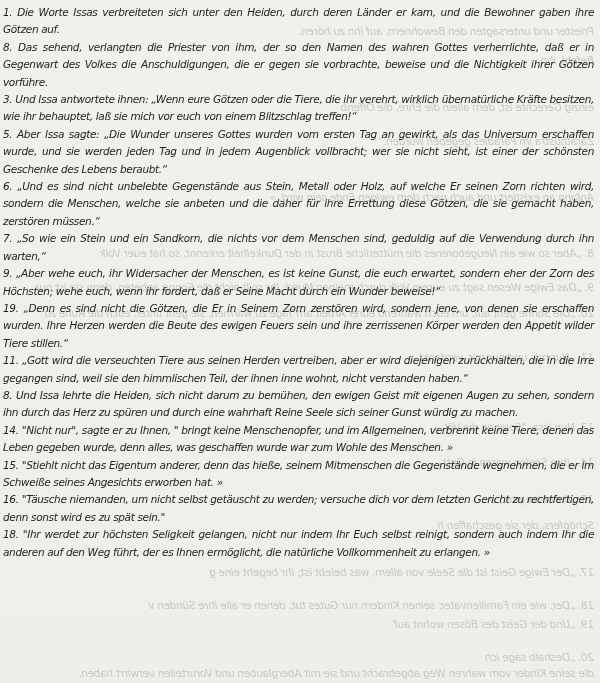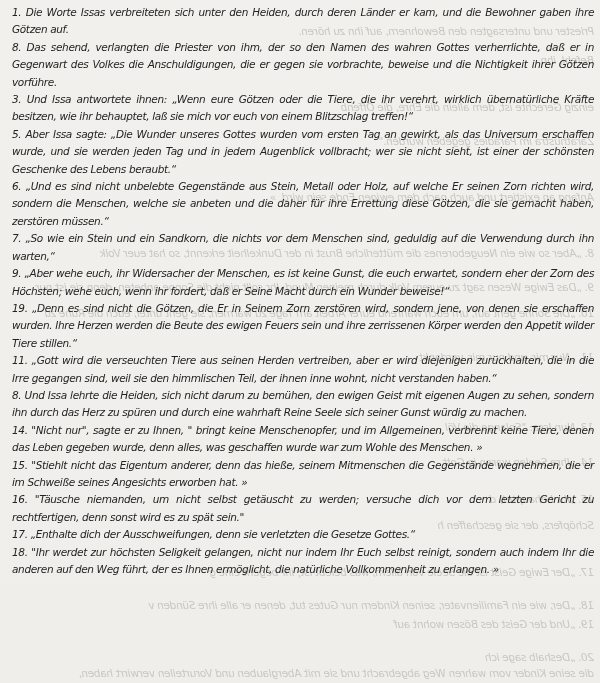--- a/index.html
+++ b/index.html
@@ -33,21 +33,21 @@
     color: var(--bleed, #c8c7c1);
     font-size: 10.5px;
     letter-spacing: -0.3px;
     white-space: nowrap;
     overflow: hidden;
     filter: blur(0.4px);
     line-height: 14px;
   }
   .text-layer {
     position: relative;
-    padding: 4px 6px 0 12px;
+    padding: 4px 6px 0 3px;
     color: var(--ink, #232323);
     font-size: 10.5px;
     line-height: 17.4px;
     letter-spacing: -0.35px;
     text-align: justify;
   }
   .para {
     margin: 0;
   }
 </style>
@@ -82,16 +82,15 @@
       <p class="para">5. Aber Issa sagte: „Die Wunder unseres Gottes wurden vom ersten Tag an gewirkt, als das Universum erschaffen wurde, und sie werden jeden Tag und in jedem Augenblick vollbracht; wer sie nicht sieht, ist einer der schönsten Geschenke des Lebens  beraubt.“</p>
       <p class="para">6. „Und es sind nicht unbelebte Gegenstände aus Stein, Metall oder Holz, auf welche Er seinen Zorn richten wird, sondern die Menschen, welche sie anbeten und die daher für ihre Errettung diese Götzen, die sie gemacht haben, zerstören müssen.“</p>
       <p class="para">7. „So wie ein Stein und ein Sandkorn, die nichts vor dem Menschen sind, geduldig auf die Verwendung durch ihn warten,“</p>
       <p class="para">9. „Aber wehe euch, ihr Widersacher der Menschen, es ist keine Gunst, die euch erwartet, sondern eher der Zorn des Höchsten; wehe euch, wenn ihr fordert, daß er Seine Macht durch ein Wunder beweise!“</p>
       <p class="para">19. „Denn es sind nicht die Götzen, die Er in Seinem Zorn zerstören wird, sondern jene, von denen sie erschaffen wurden. Ihre Herzen werden die Beute des ewigen Feuers sein und ihre zerrissenen Körper werden den Appetit wilder Tiere stillen.“</p>
       <p class="para">11. „Gott wird die verseuchten Tiere aus seinen Herden vertreiben, aber er wird diejenigen zurückhalten, die in die Irre gegangen sind, weil sie den himmlischen Teil, der ihnen inne wohnt, nicht verstanden haben.“</p>
       <p class="para">8. Und Issa lehrte die Heiden, sich nicht darum zu bemühen, den ewigen Geist mit eigenen Augen zu sehen, sondern ihn durch das Herz zu spüren und durch eine wahrhaft Reine Seele sich seiner Gunst würdig zu machen.</p>
       <p class="para">14. "Nicht nur", sagte er zu Ihnen, " bringt keine Menschenopfer, und im Allgemeinen, verbrennt keine Tiere, denen das Leben gegeben wurde, denn alles, was geschaffen wurde  war zum Wohle des Menschen. »</p>
       <p class="para">15. "Stiehlt  nicht das Eigentum anderer, denn das hieße, seinem Mitmenschen die Gegenstände wegnehmen, die er im Schweiße seines Angesichts erworben hat. »</p>
       <p class="para">16. "Täusche niemanden, um nicht selbst getäuscht zu werden;  versuche dich vor dem letzten Gericht zu rechtfertigen, denn sonst wird es zu spät sein."</p>
-      <p class="para">17. „Enthalte dich der Ausschweifungen, denn sie verletzten die Gesetze Gottes.“</p>
       <p class="para">18. "Ihr werdet zur höchsten Seligkeit gelangen, nicht nur indem Ihr Euch selbst reinigt, sondern auch indem Ihr die anderen auf den Weg führt, der es Ihnen ermöglicht, die natürliche  Vollkommenheit zu erlangen. »</p>
     </div>
 </div>
 
 </body></html>

